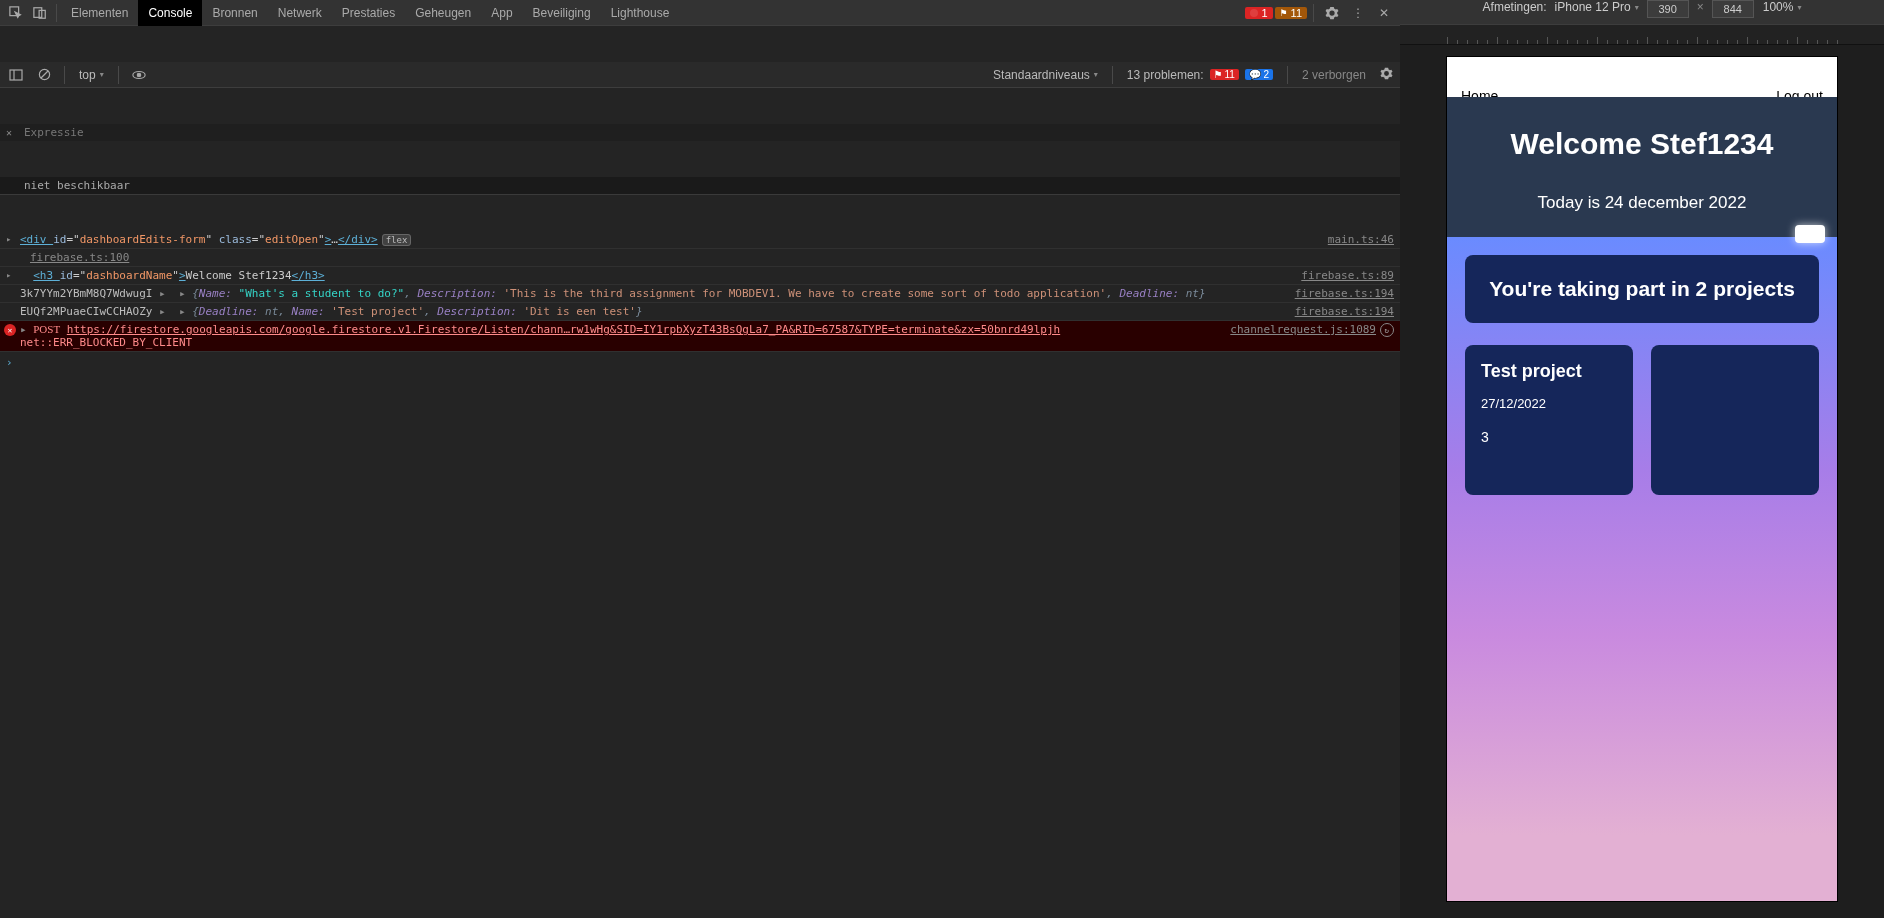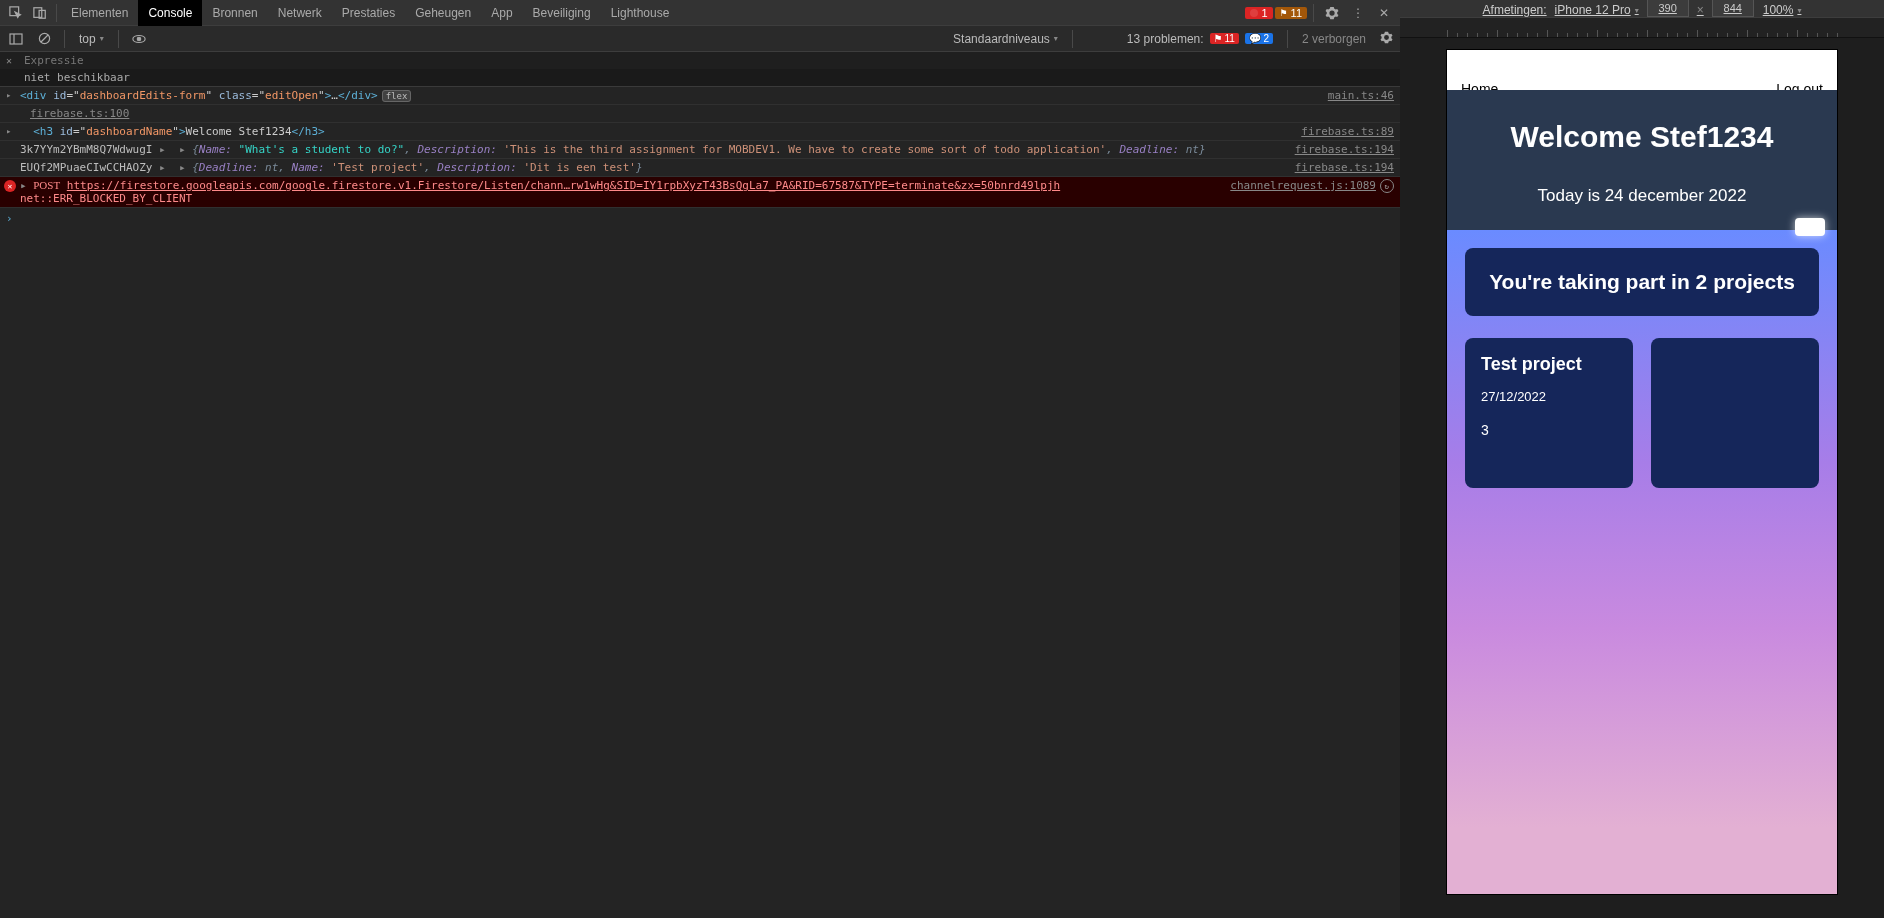--- a/index.html
+++ b/index.html
@@ -6,21 +6,21 @@
 body {
   width: 1884px;
   height: 918px;
   background: #1e1e1e;
   font-family: -apple-system, "Segoe UI", Arial, sans-serif;
   font-size: 12px;
   color: #cccccc;
   display: flex;
   overflow: hidden;
 }
-.devtools-panel { width: 1400px; height: 918px; background: #242424; display: flex; flex-direction: column; }
+.devtools-panel { width: 1400px; height: 918px; background: #242424; display: flex; flex-direction: column; gap: 36px; }
 .main-tabs {
   height: 26px;
   background: #333333;
   display: flex;
   align-items: center;
   border-bottom: 1px solid #3d3d3d;
   padding: 0 4px;
 }
 .tool-icon {
   width: 24px; height: 24px;
@@ -45,62 +45,61 @@
 }
 .context-btn::after { content: "▾"; font-size: 8px; color: #888; }
 .filter-input {
   flex: 1; background: #2a2a2a; border: none; color: #ccc; height: 22px;
   padding: 0 6px; font-size: 12px; outline: none;
   border-left: 1px solid #494949; margin-left: 4px;
 }
 .sub-right { display: flex; align-items: center; gap: 10px; margin-left: auto; }
 .level-select { display: flex; align-items: center; gap: 4px; color: #bbb; cursor: pointer; }
 .level-select::after { content: "▾"; font-size: 8px; color: #888; }
-.issue-count { color: #bbb; display: flex; align-items: center; gap: 6px; margin-left: 40px; }
+.issue-count { color: #bbb; display: flex; align-items: center; gap: 6px; }
 .issue-err { color: #fff; background: #db2424; border-radius: 2px; padding: 0 4px; font-size: 10px; display:inline-flex; align-items:center; gap:2px; }
 .issue-info { color: #fff; background: #1a73e8; border-radius: 2px; padding: 0 4px; font-size: 10px; display:inline-flex; align-items:center; gap:2px; }
 .hidden-count { color: #888; }
 .gear-icon { width: 20px; text-align: center; color: #aaa; cursor: pointer; }
 
 .expr-row { background: #1f1f1f; padding: 2px 8px 2px 24px; color: #777; font-family: Menlo, Consolas, monospace; font-size: 11px; position: relative; }
 .expr-close { position: absolute; left: 6px; top: 3px; color: #888; cursor: pointer; font-size: 10px; }
 .expr-result { background: #1a1a1a; padding: 2px 8px 2px 24px; color: #aaa; font-family: Menlo, Consolas, monospace; font-size: 11px; border-bottom: 1px solid #3a3a3a; }
 
 .console-body { flex: 1; overflow-y: auto; font-family: Menlo, Consolas, monospace; font-size: 11px; }
 .log-row {
   display: flex; padding: 2px 6px 2px 20px; border-bottom: 1px solid #303030;
   position: relative; min-height: 18px; align-items: flex-start;
 }
 .log-row.err-row { background: #290000; color: #ff8a8a; }
 .log-row .arrow { position: absolute; left: 6px; top: 3px; color: #888; font-size: 9px; cursor: pointer; }
 .log-row .err-icon { position: absolute; left: 4px; top: 3px; color: #fff; background: #db2424; width: 12px; height: 12px; border-radius: 50%; font-size: 8px; display: flex; align-items: center; justify-content: center; }
 .log-content { flex: 1; word-break: break-all; }
 .log-source { color: #888; text-decoration: underline; cursor: pointer; margin-left: 10px; white-space: nowrap; }
-.tok-tag { color: #5db0d7; }
+.tok-tag { color: #5db0d7; text-decoration: underline; }
 .tok-attr { color: #9bbbdc; }
 .tok-str { color: #f29766; }
 .tok-str2 { color: #ce9178; }
 .tok-key { color: #9980c4; font-style: italic; }
 .tok-val { color: #35d4c7; }
 .tok-ital { font-style: italic; color: #7a8a99; }
 .tok-plain { color: #cccccc; }
 .flex-badge { background: #414141; color: #bbb; border: 1px solid #666; border-radius: 3px; padding: 0 3px; font-size: 9px; margin-left: 4px; }
 .id-grey { color: #bdbdbd; }
 .post-label { color: #ff8a8a; font-family: Liberation Serif, serif; }
 .url-link { color: #ff8a8a; text-decoration: underline; }
 .err-sub { color: #ff8a8a; }
 .vm-icon { display: inline-flex; width: 14px; height: 14px; border: 1px solid #888; border-radius: 50%; align-items: center; justify-content: center; font-size: 8px; color: #aaa; margin-left: 4px; }
 .prompt-row { padding: 4px 6px; color: #5db0d7; }
 
 .device-panel { flex: 1; height: 918px; background: #1e1e1e; display: flex; flex-direction: column; }
 .device-toolbar {
-  height: 18px; background: #333333; display: flex; align-items: flex-end;
+  height: 25px; background: #333333; display: flex; align-items: flex-start;
   justify-content: center; gap: 8px; font-size: 12px; color: #ccc;
   border-bottom: 1px solid #3d3d3d;
-  text-decoration: underline;
 }
 .device-toolbar .lbl { color: #ccc; }
 .device-select { display: flex; align-items: center; gap: 4px; cursor: pointer; }
 .device-select::after { content: "▾"; font-size: 8px; color: #888; }
 .dim-input {
   width: 42px; background: #3c3c3c; border: 1px solid #555; color: #ccc;
   text-align: center; height: 18px; font-size: 11px;
 }
 .dim-x { color: #888; }
 .zoom-select { display: flex; align-items: center; gap: 4px; cursor: pointer; margin-left: 1px; }

